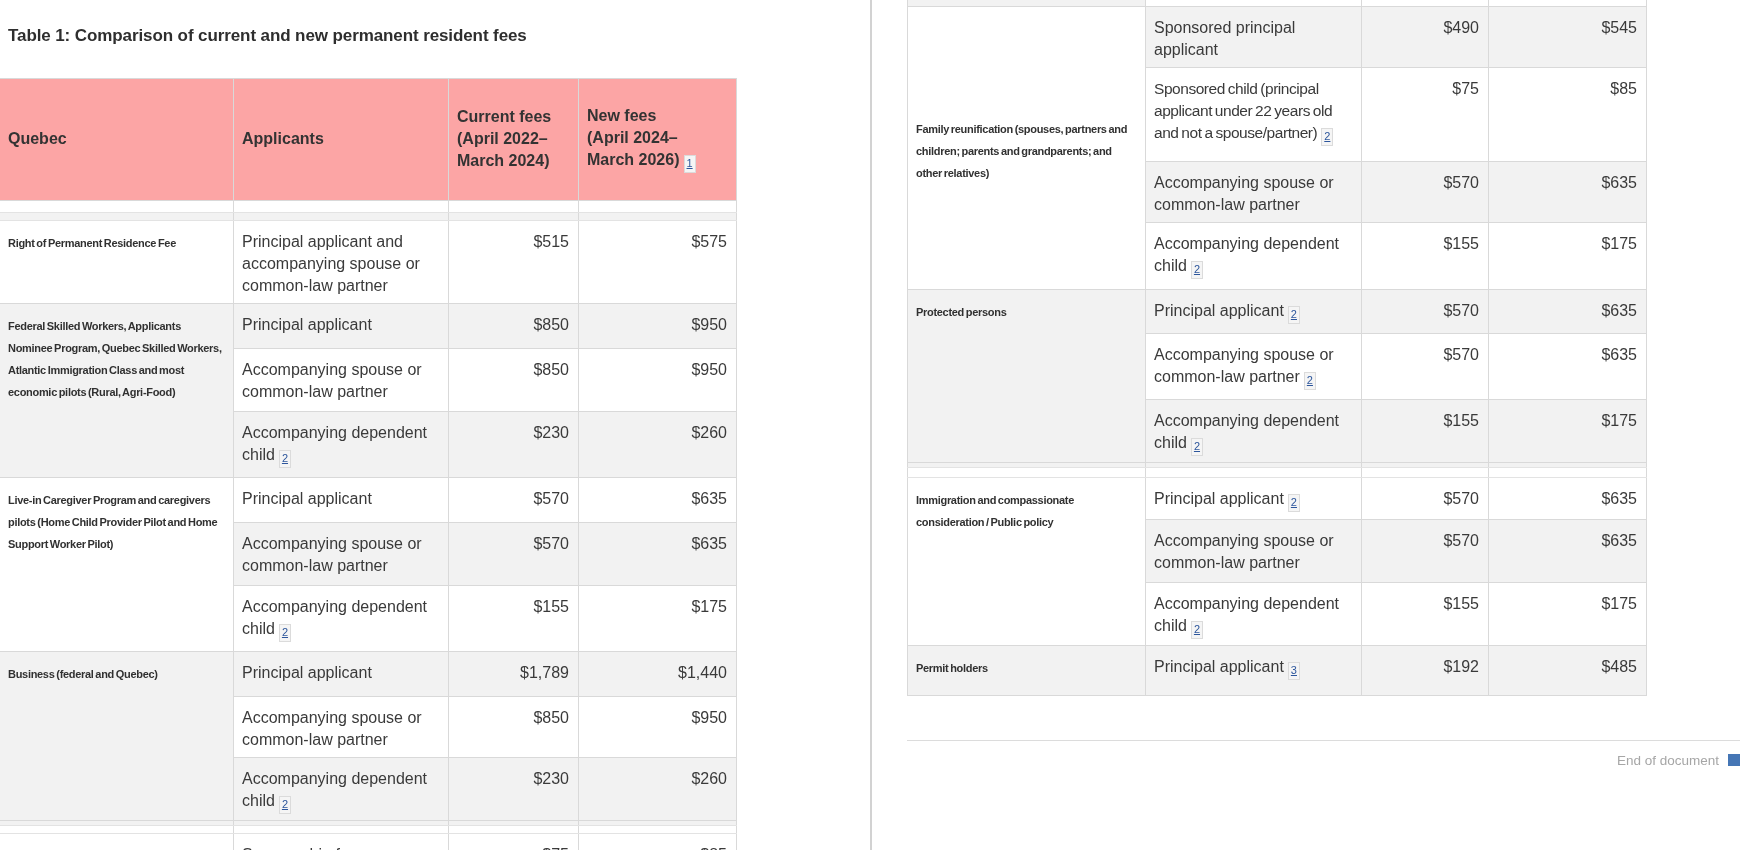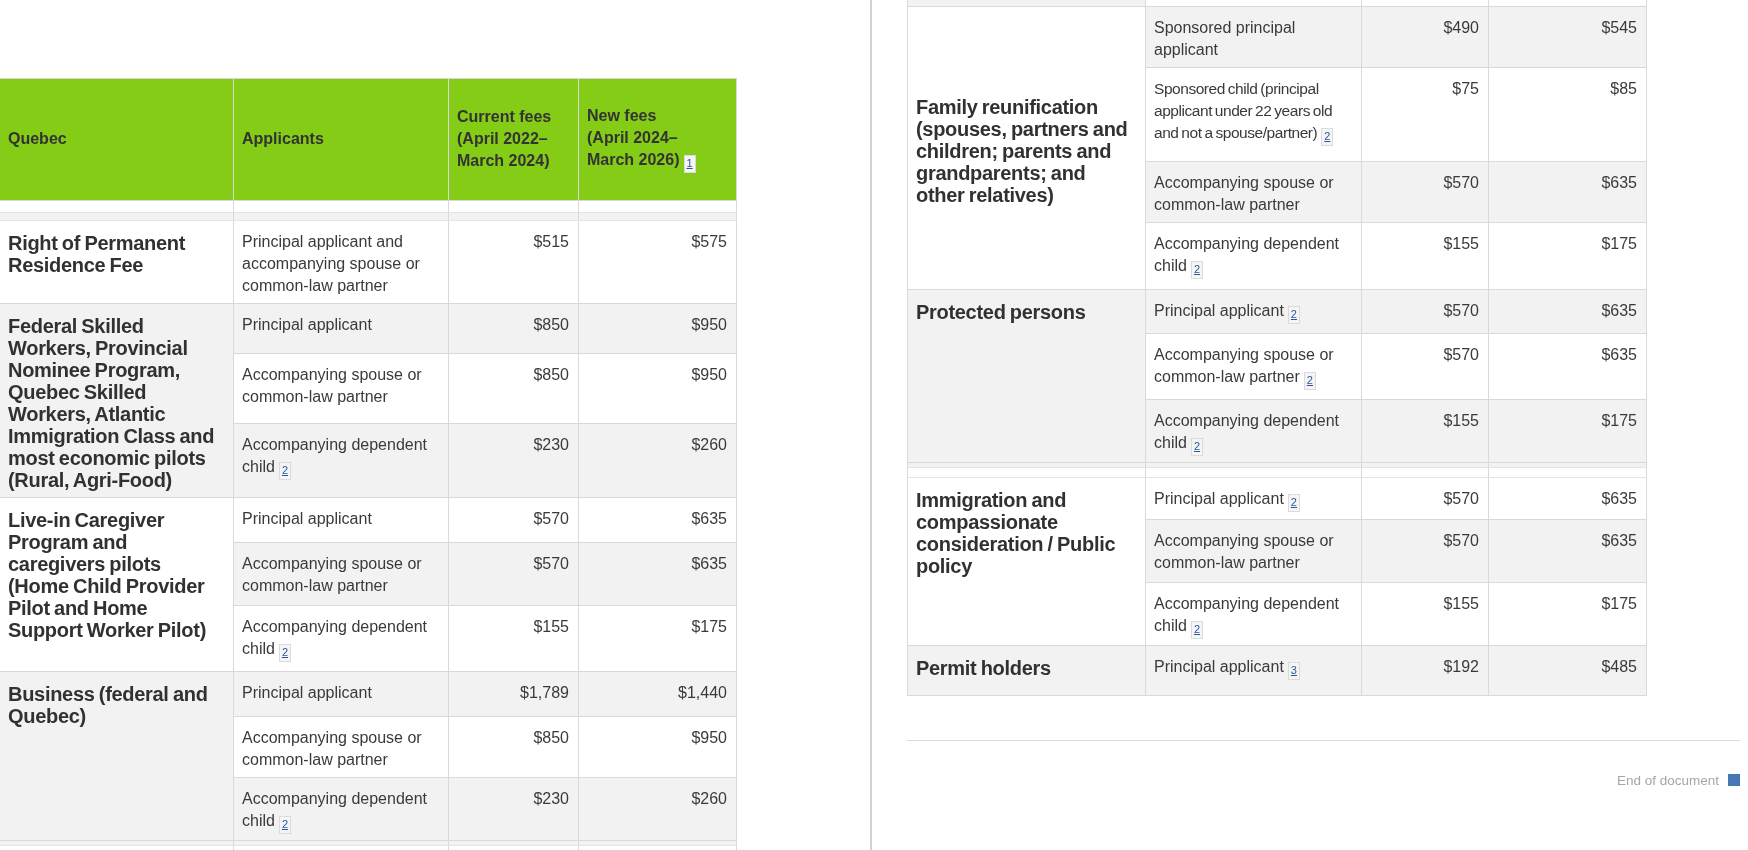--- a/index.html
+++ b/index.html
@@ -15,51 +15,52 @@
 
   .doc-title { position:absolute; left:8px; top:26px; font-size:17px; font-weight:bold; color:#2e2e2e; letter-spacing:-0.1px; }
 
   table { border-collapse:collapse; table-layout:fixed; }
   #t1 { position:absolute; left:-1px; top:78px; width:737px; }
   #t2 { position:absolute; left:35px; top:-1px; width:739px; }
 
   td, th { border:1px solid #d9d9d9; background:#fff; vertical-align:top;
            padding:10px 9px 6px 8px; font-size:16px; line-height:22px; color:#3a3a3a;
            overflow:hidden; }
-  th { background:#84cc16; font-weight:bold; text-align:left; vertical-align:middle;
+  th { background:#fca5a5; font-weight:bold; text-align:left; vertical-align:middle;
        color:#333333; padding:8px 9px 10px 8px; }
   .pre { white-space:pre-line; }
 
   td.sh { background:#f2f2f2; }
-  td.prog { font-weight:bold; color:#313131; font-size:20px;
+  td.prog { font-weight:bold; color:#313131; font-size:11px;
             letter-spacing:-0.3px; word-spacing:-1px; padding-top:11px; }
   td.vmid { vertical-align:middle; }
   td.fee { text-align:right; padding-right:9px; }
   td.tight { font-size:15.5px; letter-spacing:-0.45px; word-spacing:-1px; }
 
   tr.spw td, tr.spg td { padding:0; border-top:1px solid #e3e3e3; border-bottom:1px solid #e3e3e3; }
   tr.spg td { background:#f2f2f2; }
   tr.sliver td { padding:0; }
 
   .fn { display:inline-block; min-width:11px; height:18px; padding:2px 2px 0;
         margin-left:4px; border:1px solid #dbdbdb; background:#f5f5f5;
         font-size:11px; line-height:11px; font-weight:normal; letter-spacing:0; word-spacing:0;
         color:#2d569c; text-align:center; vertical-align:-2px;
         text-decoration:underline; cursor:pointer; }
 
   .eod-rule { position:absolute; left:35px; top:740px; width:833px; height:1px; background:#dcdcdc; }
   .eod-row { position:absolute; left:35px; top:753px; width:833px; text-align:right;
-             font-size:13.5px; color:#a6a6a6;margin-top:20px; }
+             font-size:13.5px; color:#a6a6a6; }
   .eod-square { display:inline-block; width:12px; height:12px; background:#4576b5;
                 margin-left:9px; vertical-align:-1px; }
 </style>
 </head>
 <body>
 
 <div class="page" id="page1">
+  <div class="doc-title">Table 1: Comparison of current and new permanent resident fees</div>
 
   <table id="t1">
     <colgroup>
         <col style="width:234px">
         <col style="width:215px">
         <col style="width:130px">
         <col style="width:158px">
       </colgroup>
     <tbody>
     <tr style="height:122px">
@@ -86,21 +87,21 @@
         </tr>
 
     <tr style="height:68px">
       <td class="prog">Right of Permanent Residence Fee</td>
       <td><span>Principal applicant and accompanying spouse or common-law partner</span></td>
       <td class="fee">$515</td>
       <td class="fee">$575</td>
     </tr>
 
     <tr style="height:45px">
-      <td class="prog sh" rowspan="3">Federal Skilled Workers, Provincial Nominee Program, Quebec Skilled Workers, Atlantic Immigration Class and most economic pilots (Rural, Agri-Food)</td>
+      <td class="prog sh" rowspan="3">Federal Skilled Workers, Applicants Nominee Program, Quebec Skilled Workers, Atlantic Immigration Class and most economic pilots (Rural, Agri-Food)</td>
       <td class="sh"><span>Principal applicant</span></td>
       <td class="fee sh">$850</td>
       <td class="fee sh">$950</td>
     </tr>
     <tr style="height:63px">
       <td><span>Accompanying spouse or common-law partner</span></td>
       <td class="fee">$850</td>
       <td class="fee">$950</td>
     </tr>
     <tr style="height:66px">

